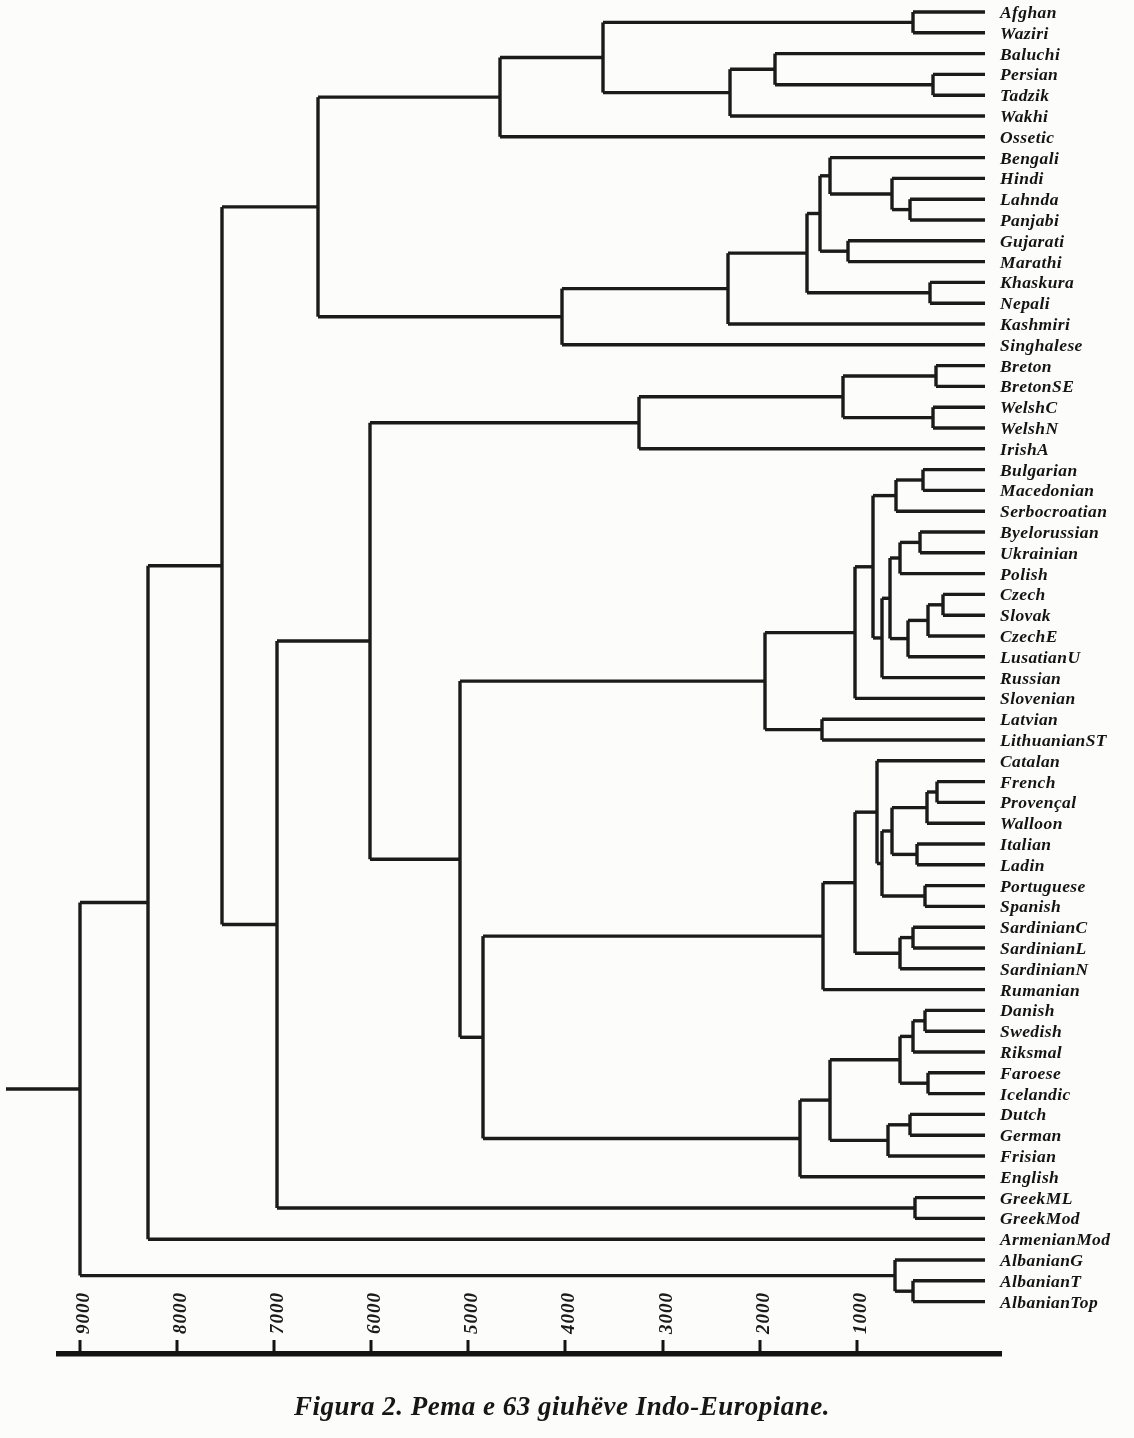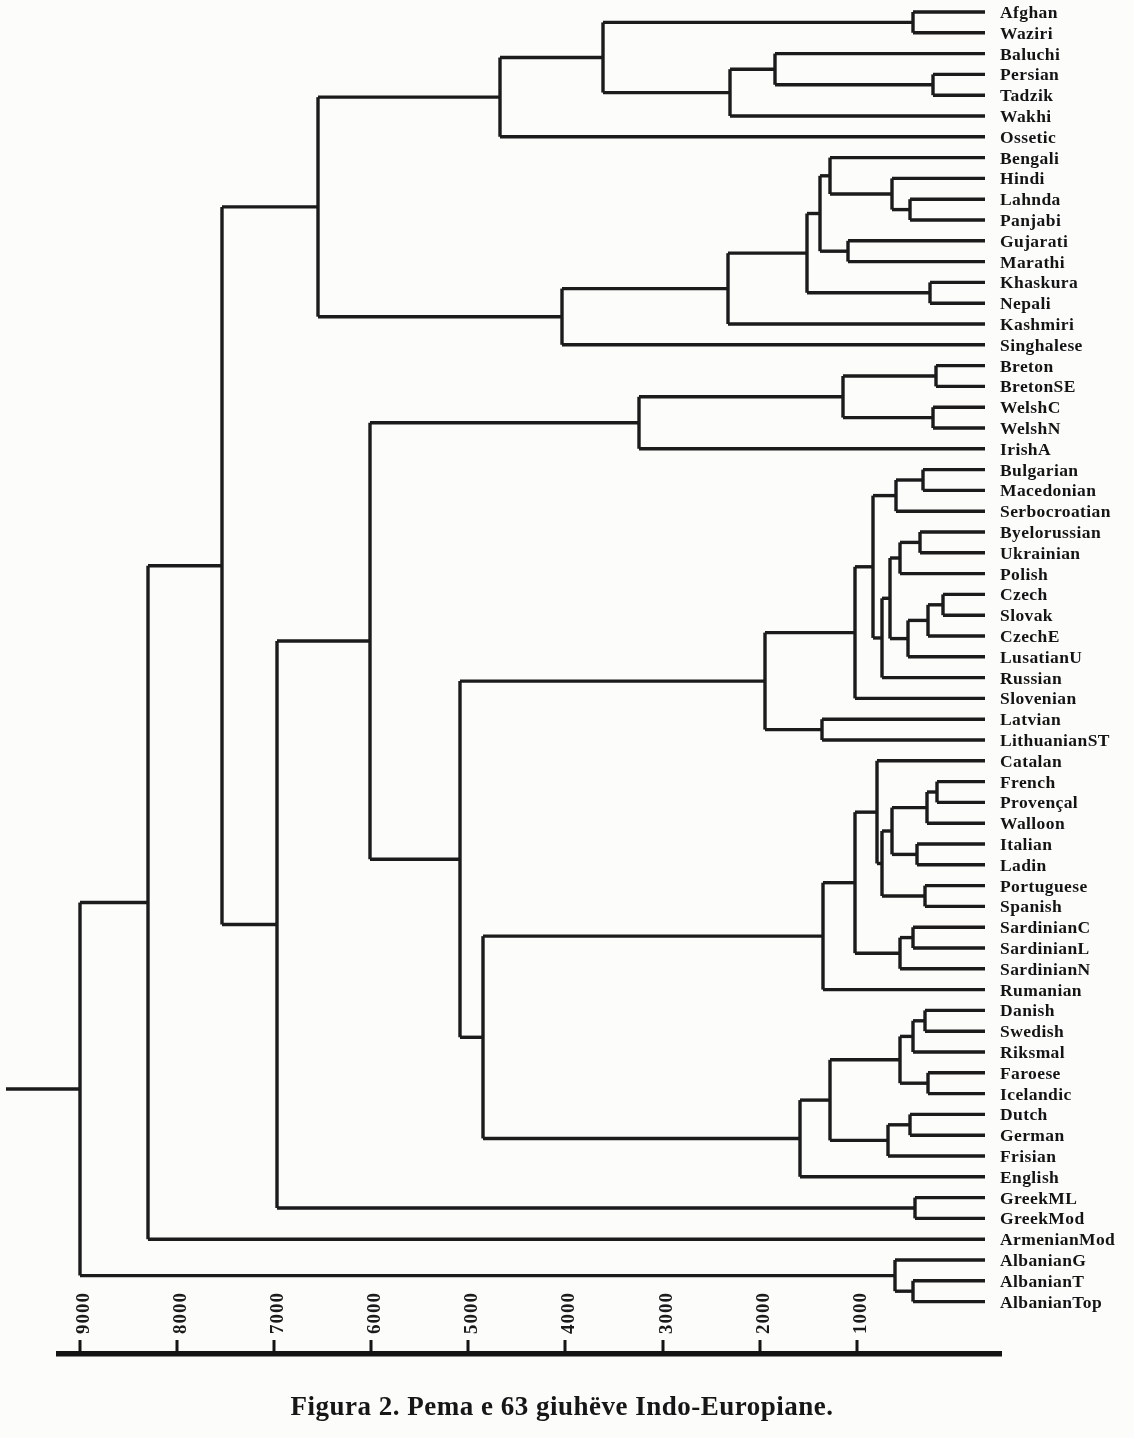--- a/index.html
+++ b/index.html
@@ -2,20 +2,21 @@
 <html><head>
 <meta charset="utf-8">
 <style>
   html,body{margin:0;padding:0;background:#e8e8e4;}
   .page{
     position:relative;
     width:1134px;height:1438px;
     background:#fcfcfa;
     overflow:hidden;
     font-family:"Liberation Serif", serif;
+    font-style:italic;
   }
   svg{display:block;}
   .tree-edge{stroke:#1b1b1b;stroke-width:3.4;fill:none;}
   .leaf-label{
     font-family:"Liberation Serif", serif;
     font-size:17.5px;font-weight:bold;fill:#141414;
     letter-spacing:.4px;
   }
   .axis-line{fill:#141414;}
   .axis-tick{fill:#141414;}

